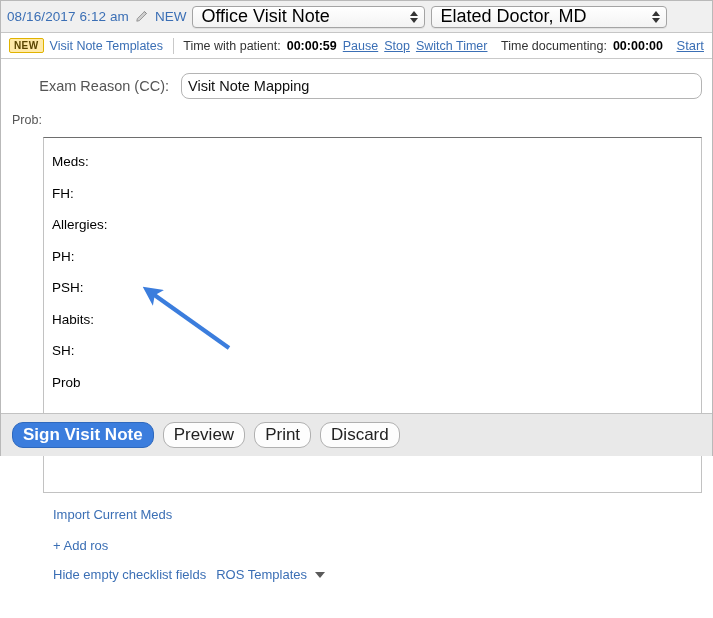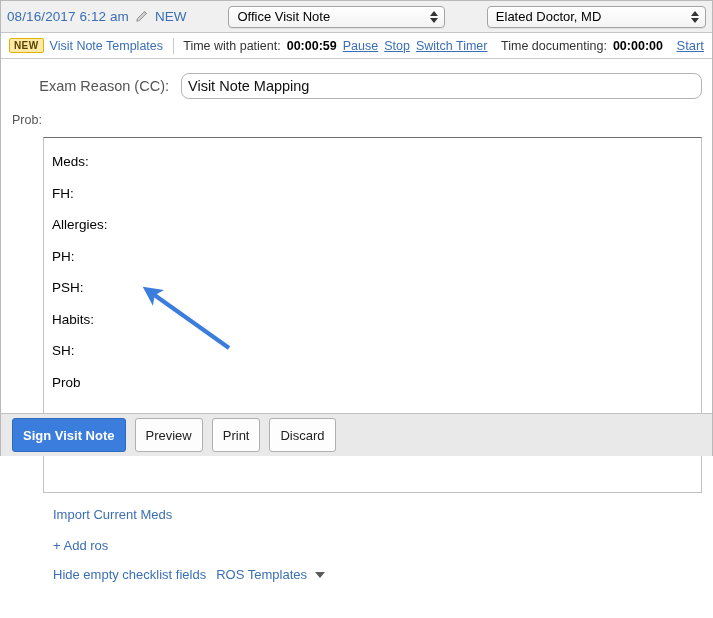--- a/index.html
+++ b/index.html
@@ -54,25 +54,24 @@
   }
   .mac-select {
     position: relative;
     height: 22px;
     background: linear-gradient(#ffffff, #f3f3f3);
     border: 1px solid #a4a4a4;
     border-radius: 4px;
     display: flex;
     align-items: center;
     padding: 0 22px 0 8px;
-    font-size: 13px;
+    font-size: 18px;
     color: #000;
     white-space: nowrap;
     box-shadow: 0 1px 0 rgba(0,0,0,0.06);
-    margin-left: 36px;
   }
   .select-one { width: 233px; }
   .select-two { width: 236px; }
   .stepper {
     position: absolute;
     right: 6px;
     top: 50%;
     transform: translateY(-50%);
     display: flex;
     flex-direction: column;
@@ -230,26 +229,26 @@
     background: #e9e9e9;
     border-top: 1px solid #c2c2c2;
     display: flex;
     align-items: center;
     padding: 0 11px;
     gap: 9px;
   }
   .btn {
     height: 26px;
     border: 1px solid #b0b0b0;
-    border-radius: 3px;
+    border-radius: 11px;
     background: #fdfdfd;
     color: #222;
     font-family: "Liberation Sans", sans-serif;
-    font-size: 13px;
-    padding: 16px 10px;
+    font-size: 17px;
+    padding: 8px 10px;
     cursor: pointer;
     white-space: nowrap;
     display: inline-flex;
     align-items: center;
   }
   .btn-primary {
     background: #3b7ddd;
     border: 1px solid #2f69bd;
     color: #ffffff;
     font-weight: bold;

